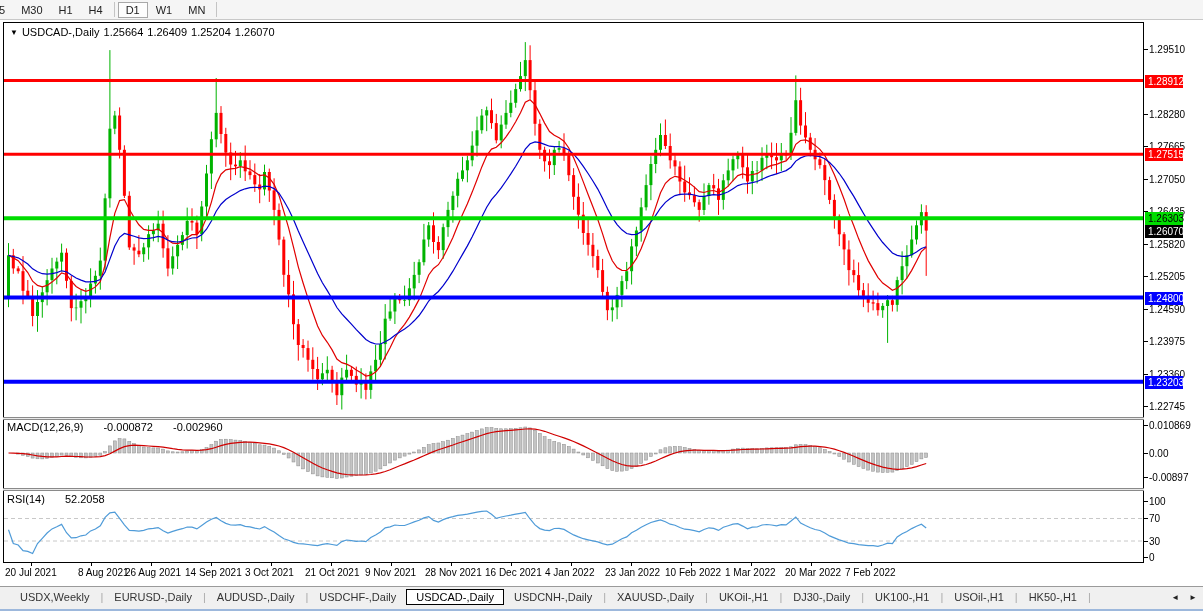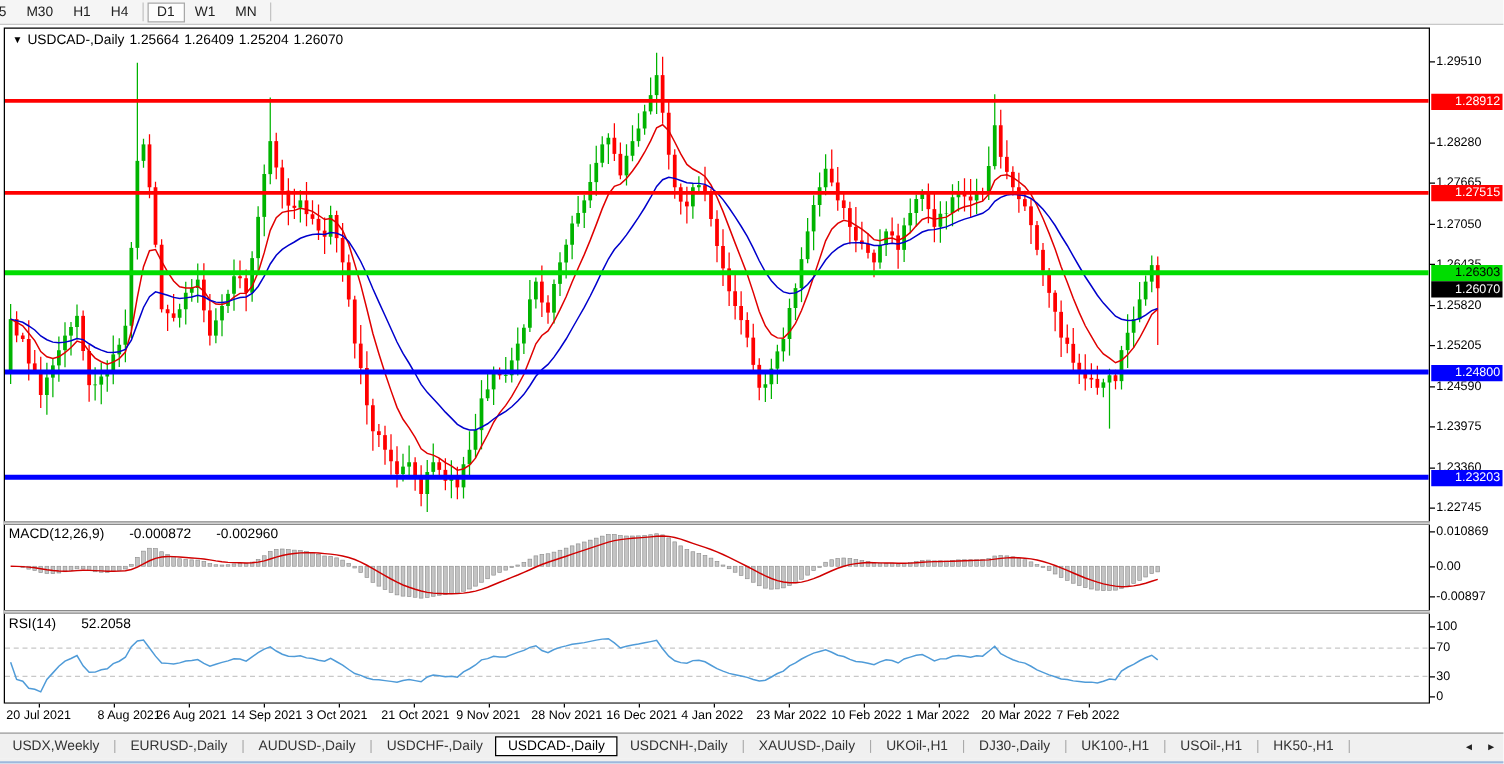--- a/index.html
+++ b/index.html
@@ -19,29 +19,29 @@
             border-top:1px solid #8a8a8a;border-bottom:1px solid #8a8a8a;box-sizing:border-box;}
   svg.panel{position:absolute;background:transparent;}
   #chart-title{position:absolute;left:10px;top:26px;font-size:11px;color:#000;white-space:nowrap;}
   #chart-title .tri{font-size:8px;vertical-align:1px;margin-right:4px;}
   #chart-title span{margin-right:4px;}
   .ind-label{position:absolute;font-size:11px;color:#000;white-space:nowrap;}
   .ind-label span{margin-right:20px;}
   
   .axlbl{position:absolute;left:1149px;width:54px;font-size:10px;color:#000;white-space:nowrap;}
   .axtick{position:absolute;left:1144px;width:4px;height:1px;background:#000;}
-  .tag{position:absolute;left:1145px;width:57px;height:13px;font-size:10px;line-height:13px;
-       padding-left:19px;box-sizing:border-box;color:#fff;white-space:nowrap;}
+  .tag{position:absolute;left:1145px;width:38px;height:13px;font-size:10px;line-height:13px;
+       padding-left:3px;box-sizing:border-box;color:#fff;white-space:nowrap;}
   
   #date-row{position:absolute;left:0;top:563px;width:1203px;height:22px;background:#fff;}
   .dlbl{position:absolute;top:4px;font-size:10px;color:#000;white-space:nowrap;}
   .dtick{position:absolute;top:0;width:1px;height:3px;background:#000;}
   
   #tabbar{position:absolute;left:0;top:586px;width:1203px;height:21px;background:#f0f0f0;
-          border-top:1px solid #9a9a9a;display:flex;align-items:center;box-sizing:border-box;}
+          border-top:1px solid #9a9a9a;display:flex;align-items:center;padding-left:10px;box-sizing:border-box;}
   .tab{font-size:11px;color:#333;padding:1px 10px;white-space:nowrap;cursor:default;}
   .tab.active{background:#fff;border:1px solid #000;color:#000;padding:1px 9px;}
   .tab-sep{color:#aaa;font-size:11px;margin:0 1px;}
   #tab-arrows{margin-left:auto;margin-right:6px;display:flex;align-items:center;gap:10px;}
   .arrow{font-size:8px;color:#222;cursor:default;}
   #bottom-strip{position:absolute;left:0;top:607px;width:1203px;height:4px;background:#f0f0f0;}
   #bottom-line{position:absolute;left:0;top:609px;width:1203px;height:2px;background:#9db8dc;}
 </style>
 </head>
 <body>
@@ -721,21 +721,21 @@
       <div class="dlbl" style="left: 305px;">21 Oct 2021</div>
       <div class="dtick" style="left: 331px;"></div>
       <div class="dlbl" style="left: 365px;">9 Nov 2021</div>
       <div class="dtick" style="left: 391px;"></div>
       <div class="dlbl" style="left: 425px;">28 Nov 2021</div>
       <div class="dtick" style="left: 451px;"></div>
       <div class="dlbl" style="left: 485px;">16 Dec 2021</div>
       <div class="dtick" style="left: 511px;"></div>
       <div class="dlbl" style="left: 545px;">4 Jan 2022</div>
       <div class="dtick" style="left: 571px;"></div>
-      <div class="dlbl" style="left: 605px;">23 Mar 2022</div>
+      <div class="dlbl" style="left: 605px;">23 Jan 2022</div>
       <div class="dtick" style="left: 631px;"></div>
       <div class="dlbl" style="left: 665px;">10 Feb 2022</div>
       <div class="dtick" style="left: 691px;"></div>
       <div class="dlbl" style="left: 725px;">1 Mar 2022</div>
       <div class="dtick" style="left: 751px;"></div>
       <div class="dlbl" style="left: 785px;">20 Mar 2022</div>
       <div class="dtick" style="left: 811px;"></div>
       <div class="dlbl" style="left: 845px;">7 Feb 2022</div>
       <div class="dtick" style="left: 871px;"></div>
     </div>

